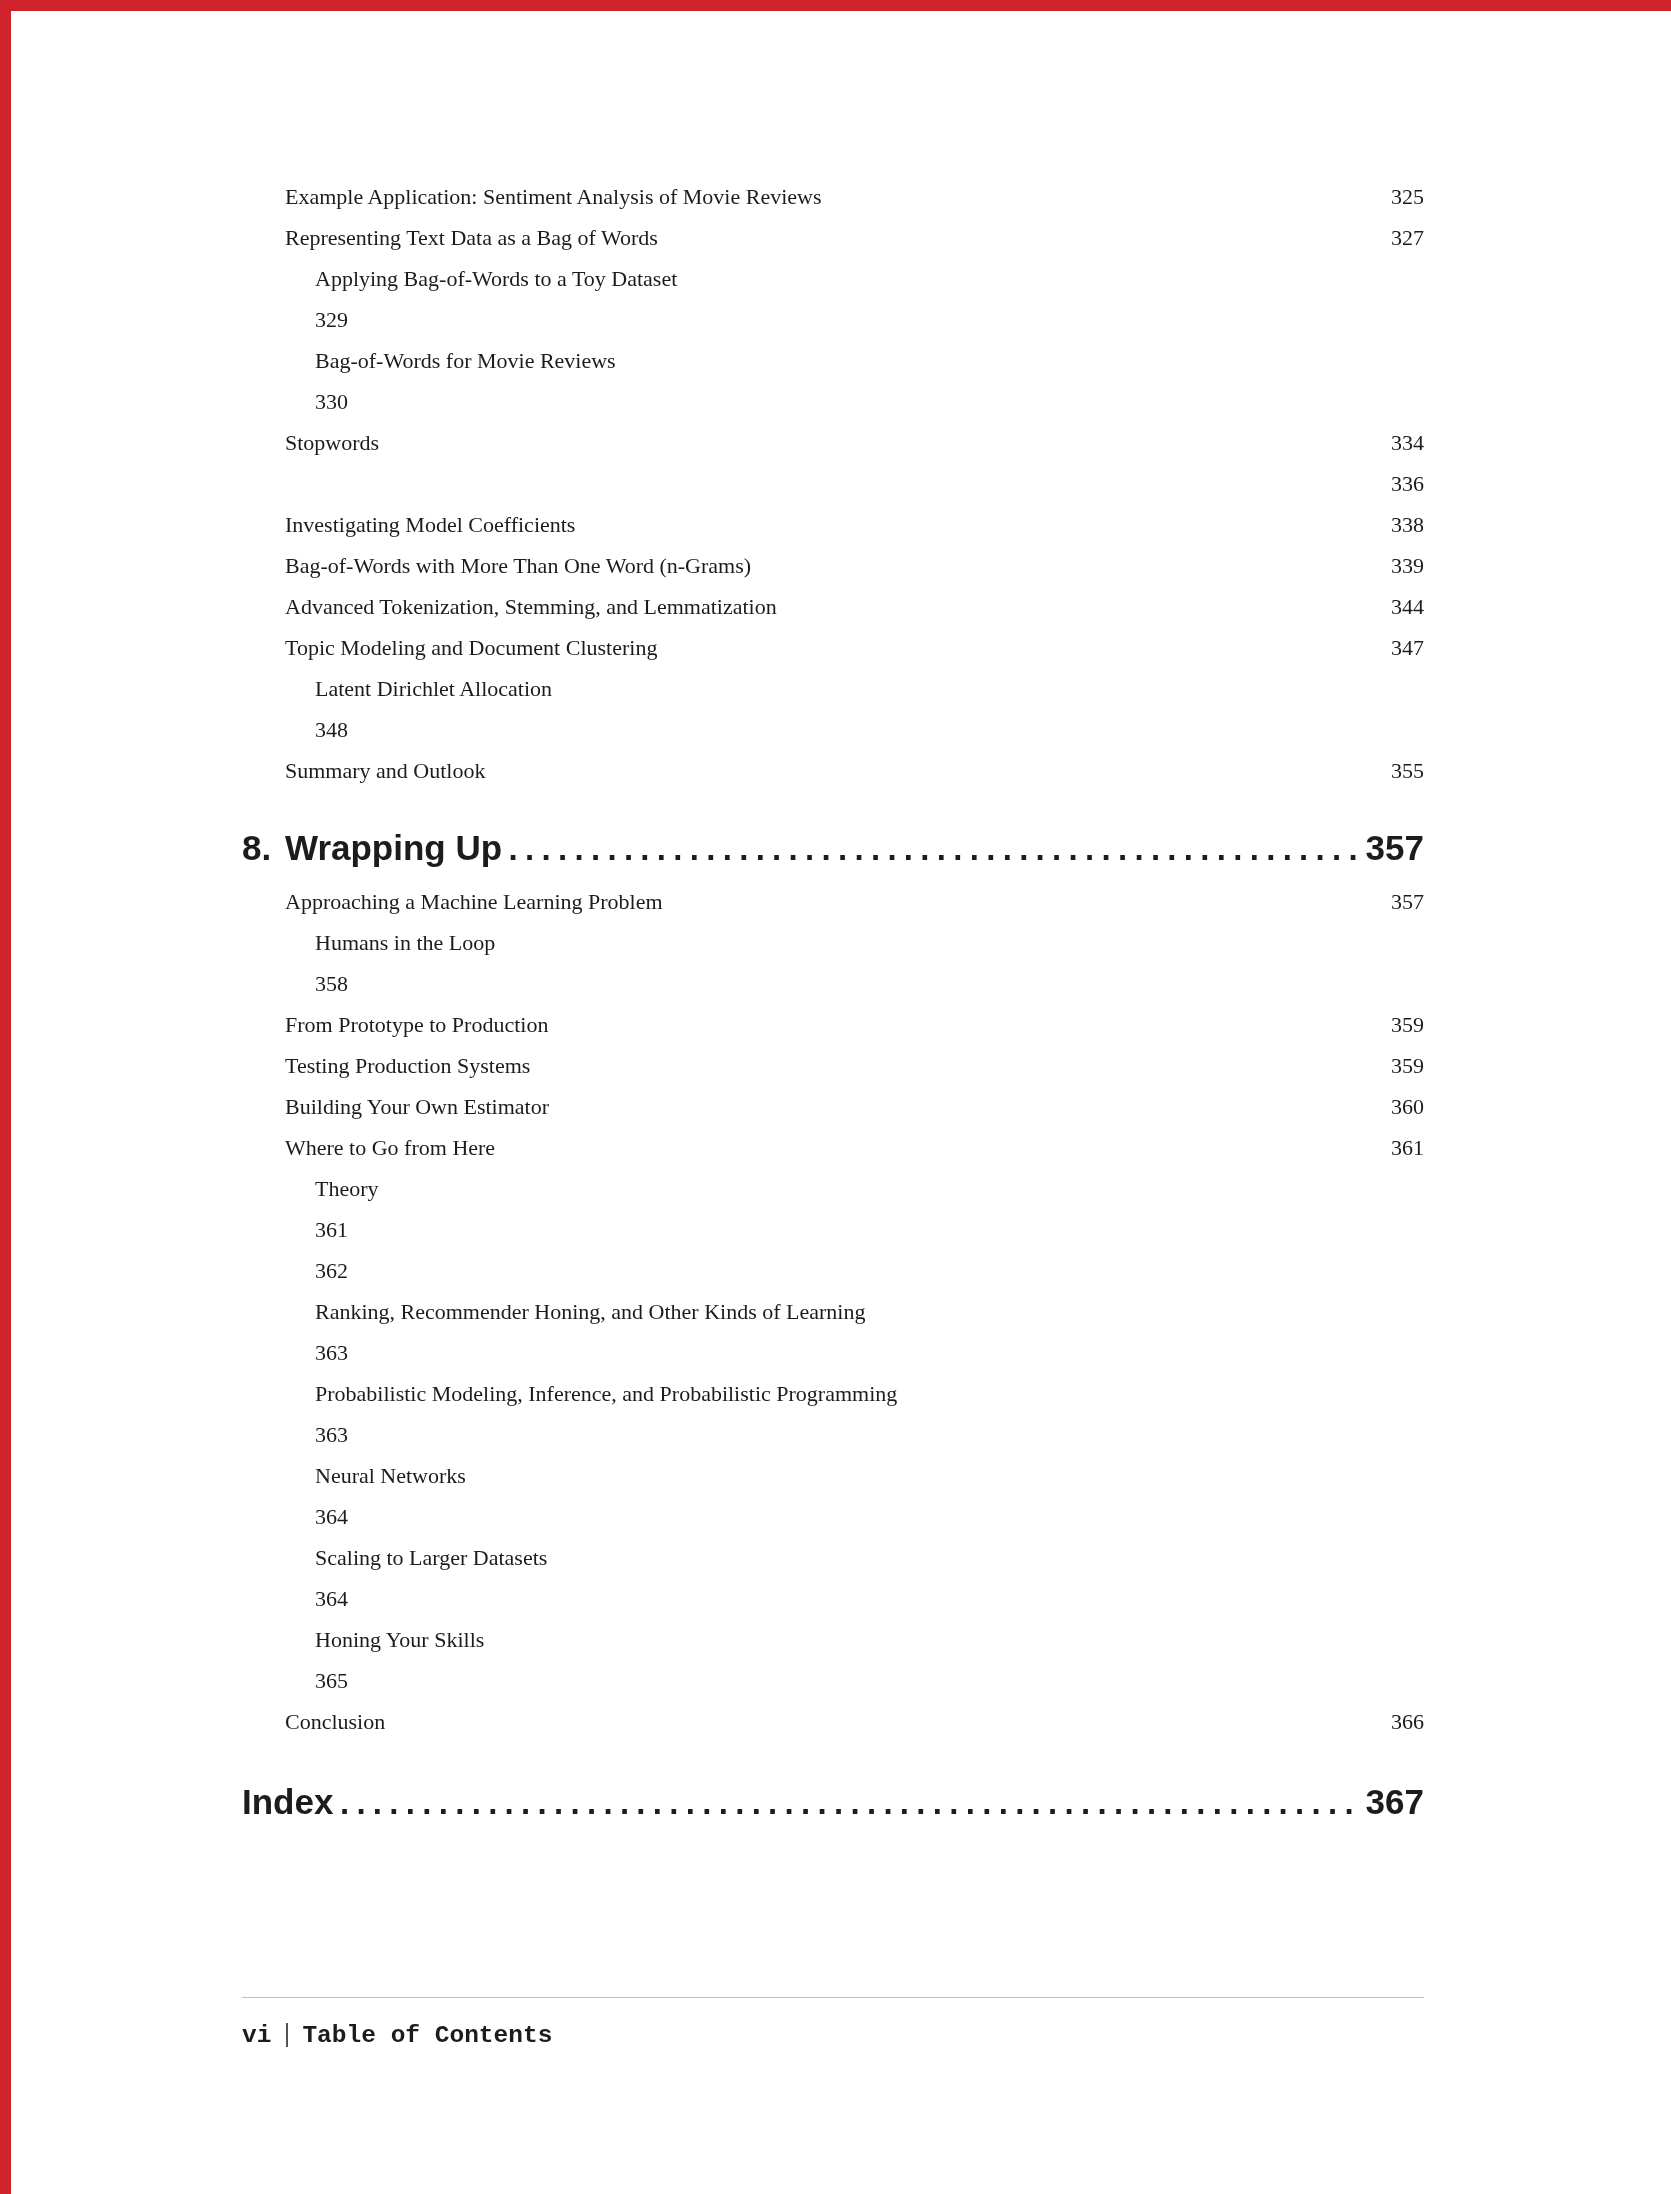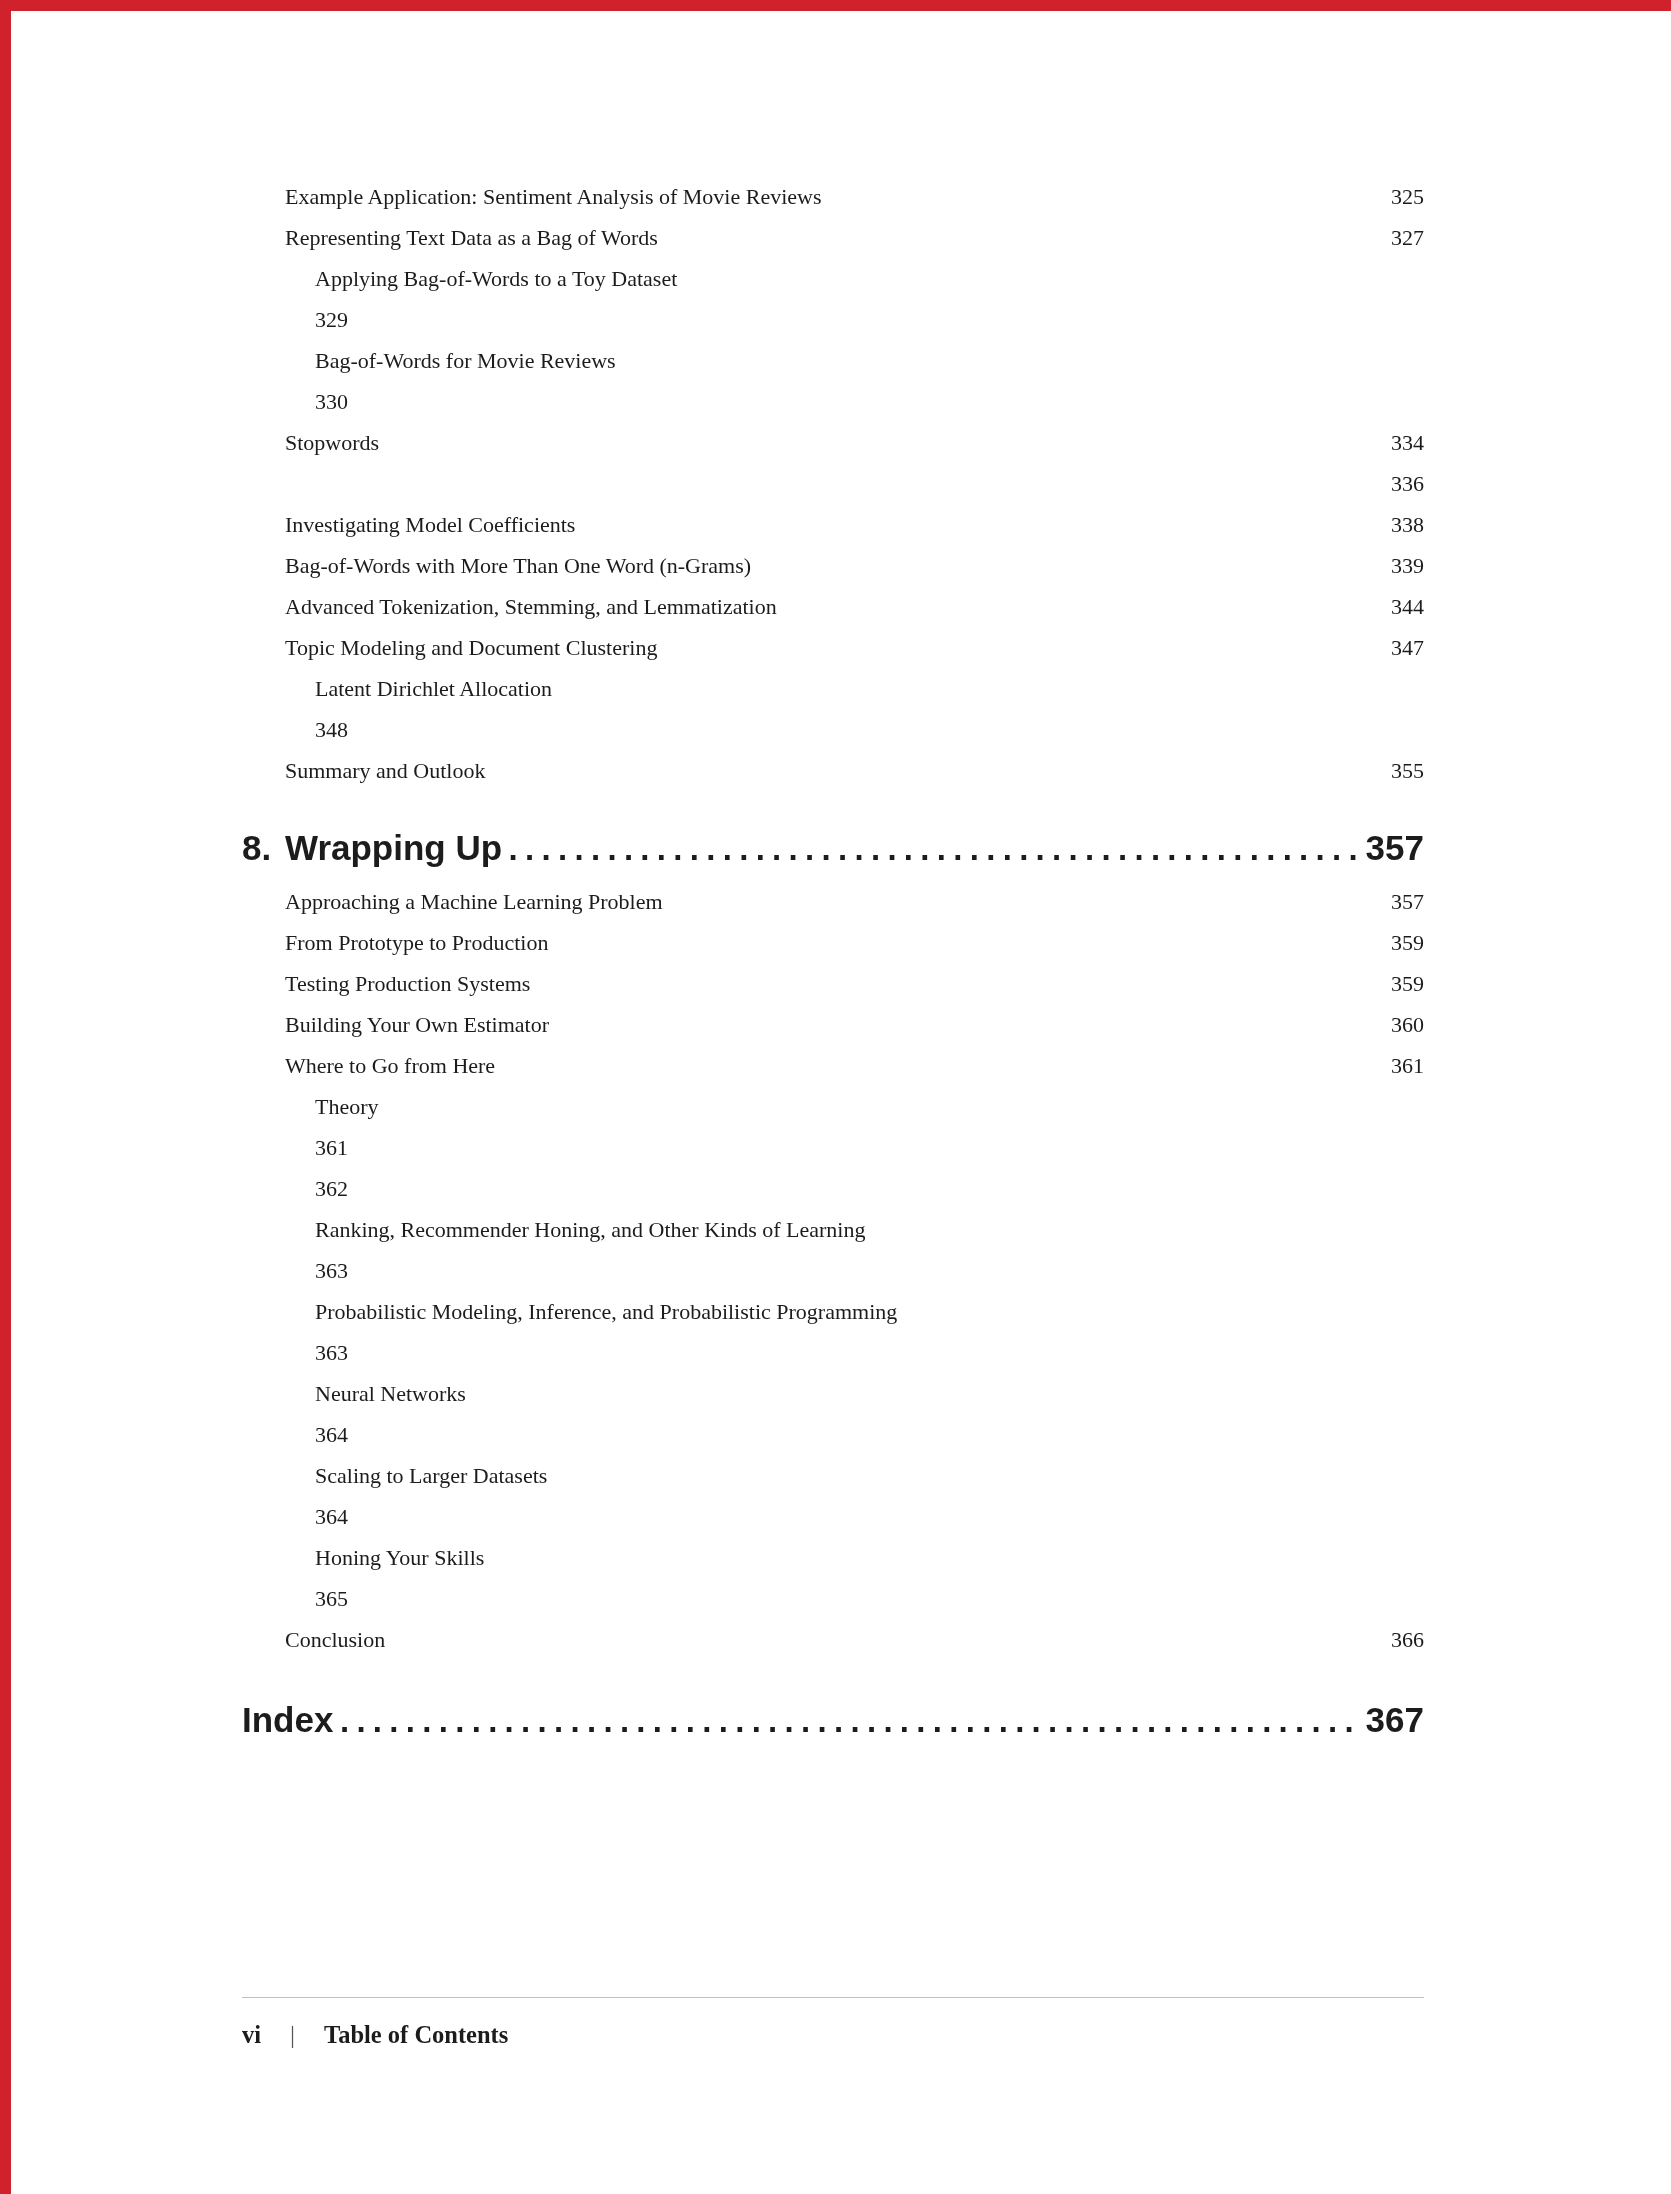--- a/index.html
+++ b/index.html
@@ -24,22 +24,22 @@
   .indexrow{margin-top:37px;}
   .headrow .num{display:inline-block;min-width:43px;}
   .dots{flex:1;overflow:hidden;margin:0 9.8px 0 6.5px;height:46px;}
   .dots::after{
     content:"..........................................................................................................................................................................";
     letter-spacing:7.3px;font-size:33px;
   }
   .footer{
     position:absolute;left:242px;top:1997px;width:1182px;
     border-top:1.6px solid #eab0b4;padding-top:23px;
-    font-family:Liberation Serif, serif;font-weight:bold;font-size:24.5px;
-    display:flex;align-items:center;gap:29px;color:#1c1c1c;
+    font-family:Liberation Mono, monospace;font-weight:bold;font-size:24.5px;
+    display:flex;align-items:center;gap:8px;color:#1c1c1c;
   }
   .footer .sep{font-weight:400;color:#555;font-size:25px;}
 </style>
 </head>
 <body>
 
 <div class="edge-top"></div>
 <div class="edge-left"></div>
 
 <div class="content">
@@ -109,20 +109,25 @@
     <span class="t">Wrapping Up</span>
     <span class="dots"></span>
     <span class="p">357</span>
   </div>
 
   <div class="row l1">
       <span class="t">Approaching a Machine Learning Problem</span>
       <span class="fill"></span>
       <span class="p">357</span>
     </div>
+  <div class="row l2">
+      <span class="t">Humans in the Loop</span>
+      <span class="fill"></span>
+      <span class="p">358</span>
+    </div>
   <div class="row l1">
       <span class="t">From Prototype to Production</span>
       <span class="fill"></span>
       <span class="p">359</span>
     </div>
   <div class="row l1">
       <span class="t">Testing Production Systems</span>
       <span class="fill"></span>
       <span class="p">359</span>
     </div>

